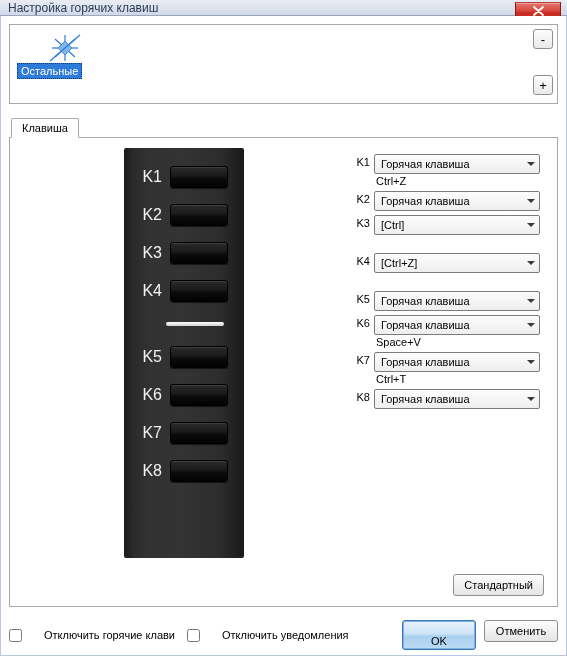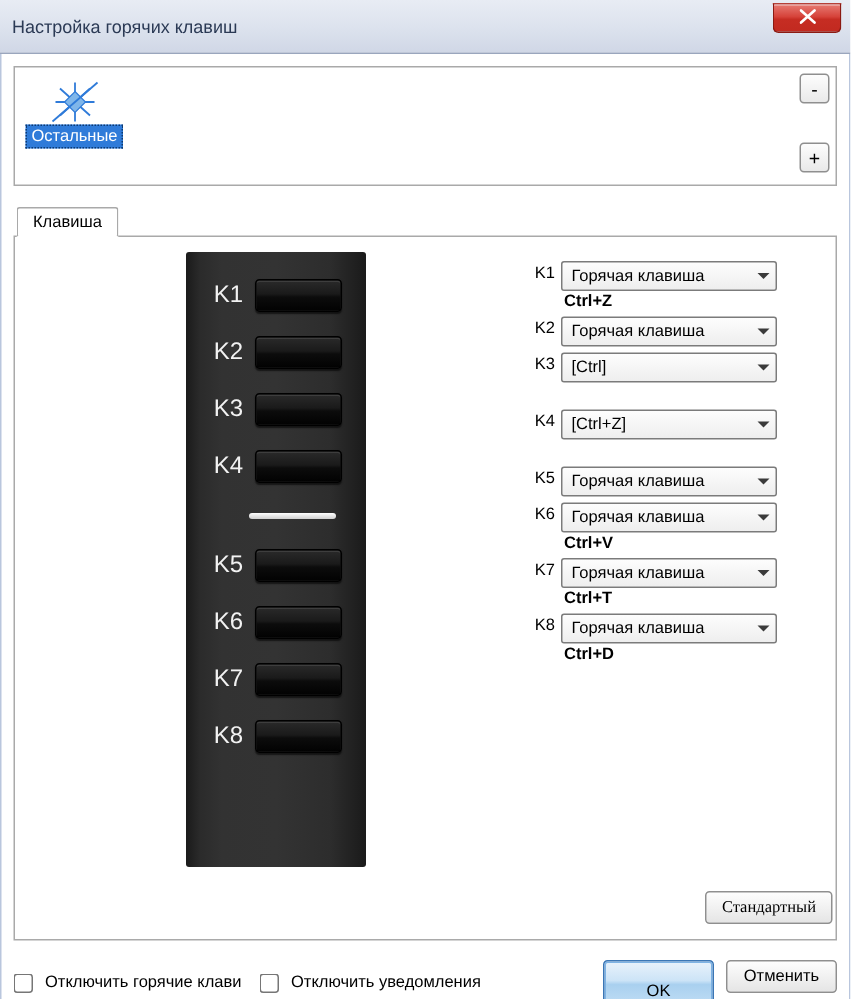--- a/index.html
+++ b/index.html
@@ -6,21 +6,21 @@
   body {
     margin: 0;
     font-family: "Segoe UI", Tahoma, sans-serif;
     font-size: 11px;
     background: #fff;
     width: 567px;
     height: 666px;
     overflow: hidden;
   }
   .titlebar {
-    height: 36px;
+    height: 16px;
     background: linear-gradient(to bottom, #e8ecf4 0%, #dde3ee 50%, #d0d7e6 100%);
     border-bottom: 1px solid #9aa6bd;
     display: flex;
     align-items: center;
     padding: 0 0 0 8px;
     position: relative;
   }
   .titlebar-title { color: #2b3a55; font-size: 12px; }
   .close-btn {
     position: absolute;
@@ -52,21 +52,21 @@
   }
   .top-panel {
     border: 1px solid #a9a9a9;
     height: 80px;
     padding: 6px;
     position: relative;
   }
   .category {
     display: inline-flex;
     flex-direction: column;
-    align-items: center;
+    align-items: flex-end;
     padding: 2px 1px 1px 1px;
   }
   .cat-icon {
     width: 34px;
     height: 30px;
     position: relative;
   }
   .cat-icon svg { width: 34px; height: 30px; }
   .cat-label {
     background: #2f7bd9;
@@ -177,21 +177,21 @@
   .arow.gap { margin-bottom: 18px; }
   .alabel {
     width: 22px;
     font-size: 11px;
     padding-top: 2px;
     text-align: right;
     padding-right: 4px;
   }
   .amain { flex: 1; }
   .combo {
-    width: 144px;
+    width: 166px;
     height: 20px;
     border: 1px solid #7b7b7b;
     border-radius: 2px;
     background: linear-gradient(to bottom, #fdfdfd, #eeeeee);
     display: flex;
     align-items: center;
     padding: 0 4px 0 6px;
     position: relative;
     font-size: 11px;
   }
@@ -209,27 +209,25 @@
     content: '';
     position: absolute;
     left: -14px;
     top: -8px;
     width: 1px;
     height: 16px;
   }
   .asub {
     font-size: 11px;
     padding: 1px 0 0 2px;
-    font-weight: bold;
   }
   .std-btn-row {
     position: absolute;
-    right: 2px;
+    right: 13px;
     bottom: 10px;
-    font-family: Liberation Serif, serif;
   }
   .btn {
     border: 1px solid #8f8f8f;
     background: linear-gradient(to bottom, #fdfdfd, #e5e5e5);
     border-radius: 3px;
     padding: 2px 10px;
     height: 22px;
     font-size: 11px;
     font-family: inherit;
     cursor: default;
@@ -240,21 +238,21 @@
     left: 8px;
     right: 8px;
     bottom: 8px;
     height: 24px;
     display: flex;
     align-items: center;
   }
   .chk {
     display: flex;
     align-items: center;
-    gap: 8px;
+    gap: 22px;
     margin-right: 12px;
   }
   .chk input {
     width: 13px;
     height: 13px;
     margin: 0;
   }
   .footer-btns {
     margin-left: auto;
     display: flex;
@@ -404,41 +402,40 @@
               </div>
             </div>
           </div>
           <div class="arow">
             <div class="alabel">K6</div>
             <div class="amain">
               <div class="combo">
                 <span>Горячая клавиша</span>
                 <span class="arrow"></span>
               </div>
-              <div class="asub">Ctrl+V</div>
+              <div class="asub">Space+V</div>
             </div>
           </div>
           <div class="arow">
             <div class="alabel">K7</div>
             <div class="amain">
               <div class="combo">
                 <span>Горячая клавиша</span>
                 <span class="arrow"></span>
               </div>
               <div class="asub">Ctrl+T</div>
             </div>
           </div>
           <div class="arow">
             <div class="alabel">K8</div>
             <div class="amain">
               <div class="combo">
                 <span>Горячая клавиша</span>
                 <span class="arrow"></span>
               </div>
-              <div class="asub">Ctrl+D</div>
             </div>
           </div>
         </div>
 
       <div class="std-btn-row">
         <button class="btn">Стандартный</button>
       </div>
     </div>
   </div>
 

